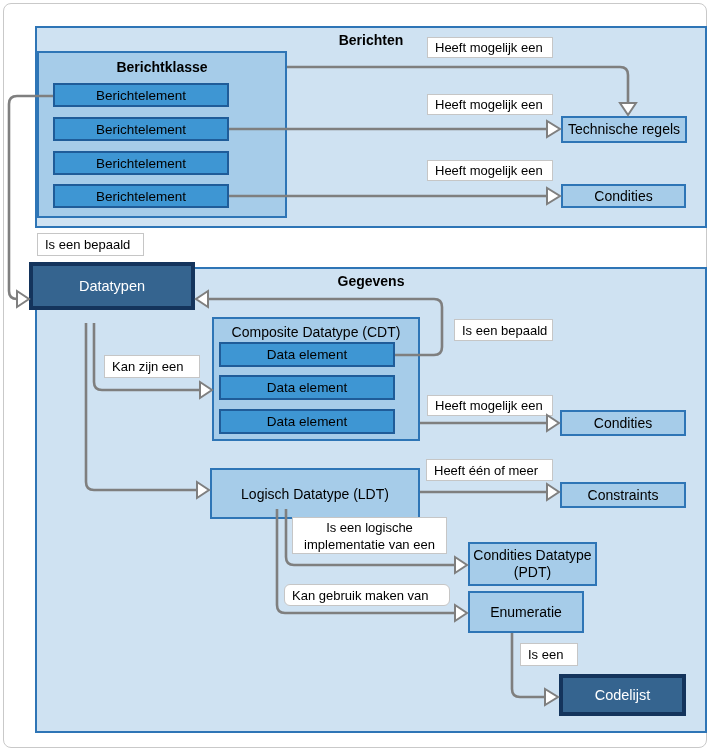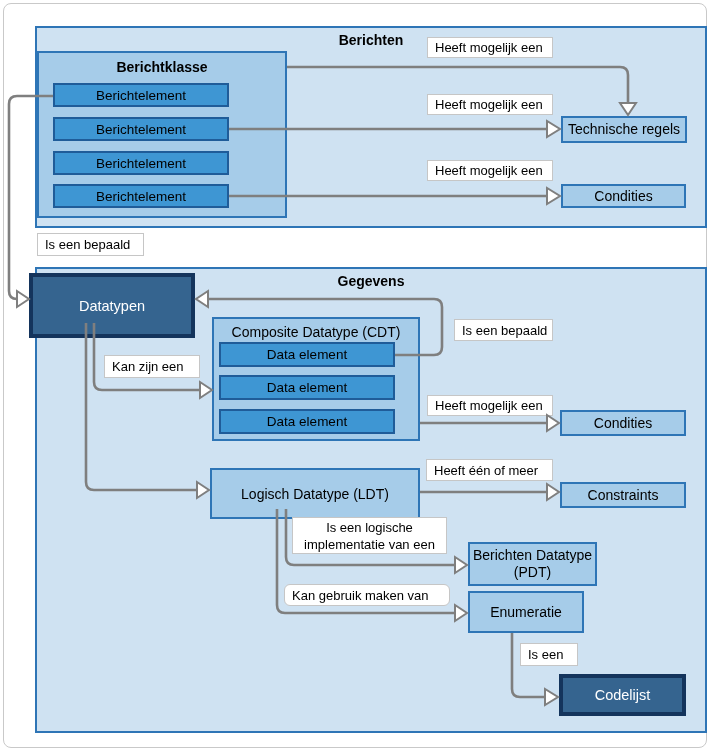--- a/index.html
+++ b/index.html
@@ -59,21 +59,21 @@
 
   <div class="ent" style="left:561px;top:116px;width:126px;height:27px;">Technische regels</div>
   <div class="ent" style="left:561px;top:184px;width:125px;height:24px;">Condities</div>
 
   <div class="lbl" style="left:37px;top:233px;width:107px;height:23px;">Is een bepaald</div>
 
   <div class="cont" style="left:21px;top:267px;width:672px;height:466px;padding-left:8px;">
     <div class="cont-title" style="top:4px;">Gegevens</div>
   </div>
 
-  <div class="dark" style="left:29px;top:273px;width:166px;height:65px;">Datatypen</div>
+  <div class="dark" style="left:29px;top:262px;width:166px;height:48px;">Datatypen</div>
 
   <div class="grp" style="left:212px;top:317px;width:208px;height:124px;">
     <div class="grp-title" style="top:5px;">Composite Datatype (CDT)</div>
   </div>
   <div class="elem" style="left:219px;top:342px;width:176px;height:25px;">Data element</div>
   <div class="elem" style="left:219px;top:375px;width:176px;height:25px;">Data element</div>
   <div class="elem" style="left:219px;top:409px;width:176px;height:25px;">Data element</div>
 
   <div class="lbl" style="left:454px;top:319px;width:99px;height:22px;">Is een bepaald</div>
   <div class="lbl" style="left:104px;top:355px;width:96px;height:23px;">Kan zijn een</div>
@@ -83,21 +83,21 @@
   <div class="grp" style="left:210px;top:458px;width:210px;height:51px;display:flex;align-items:center;justify-content:center;font-size:14px;margin-top:10px;">Logisch Datatype (LDT)</div>
   <div class="lbl" style="left:426px;top:459px;width:127px;height:22px;">Heeft één of meer</div>
   <div class="ent" style="left:560px;top:482px;width:126px;height:26px;">Constraints</div>
 
   <div class="lbl multiline center" style="left:292px;top:517px;width:155px;height:37px;">
     <span>Is een logische</span>
     <span>implementatie van een</span>
   </div>
 
   <div class="ent multiline" style="left:468px;top:542px;width:129px;height:44px;">
-    <span>Berichten Datatype</span>
+    <span>Condities Datatype</span>
     <span>(PDT)</span>
   </div>
 
   <div class="lbl" style="left:284px;top:584px;width:166px;height:22px;border-radius:6px;">Kan gebruik maken van</div>
   <div class="ent" style="left:468px;top:591px;width:116px;height:42px;">Enumeratie</div>
 
   <div class="lbl" style="left:520px;top:643px;width:58px;height:23px;">Is een</div>
   <div class="dark" style="left:559px;top:674px;width:127px;height:42px;">Codelijst</div>
 
   <svg class="connectors" width="711" height="752" viewBox="0 0 711 752">

